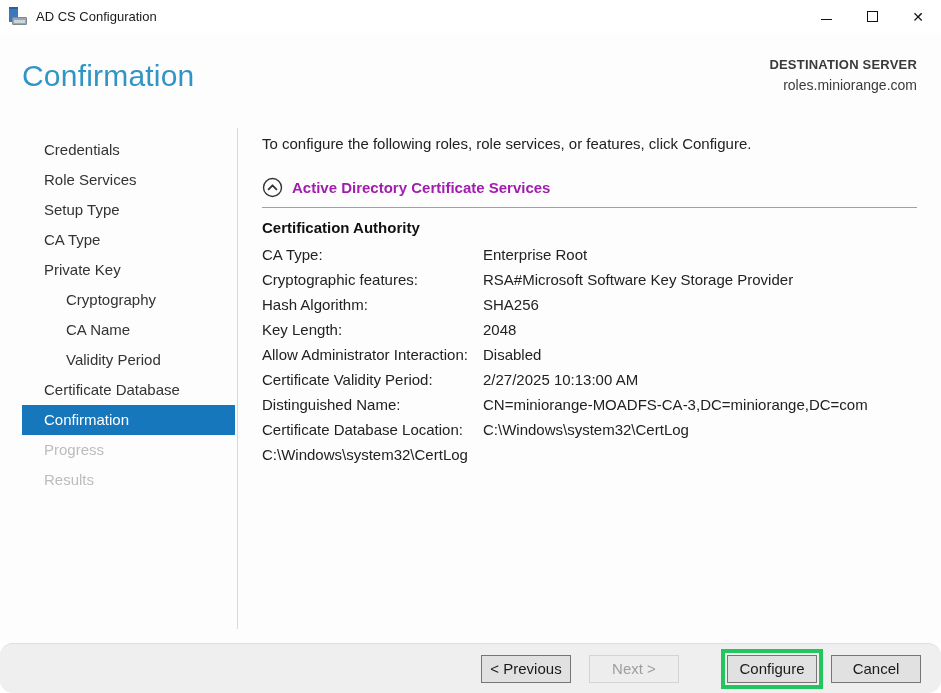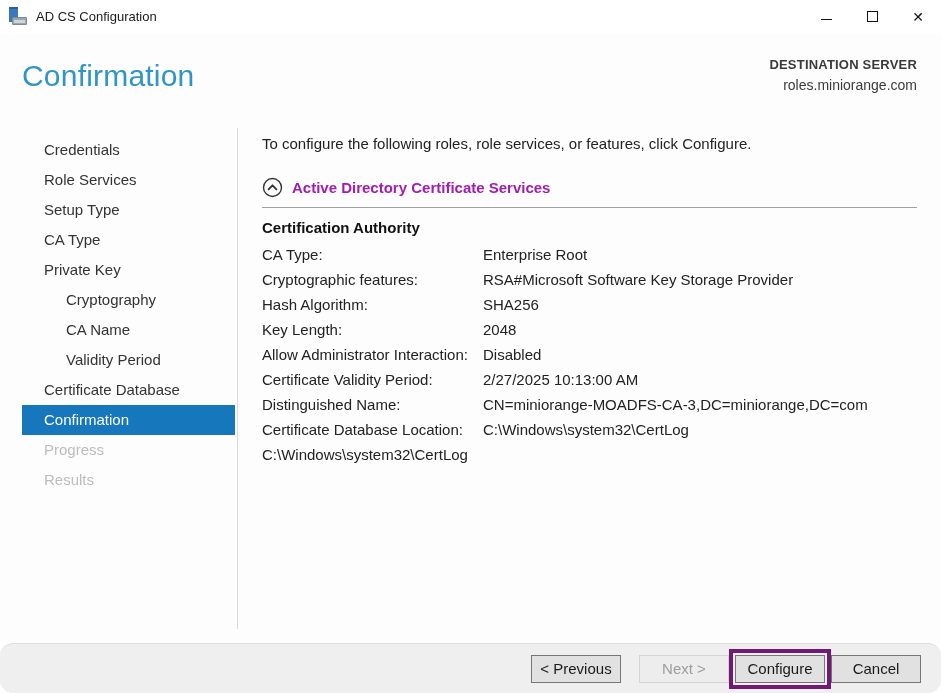--- a/index.html
+++ b/index.html
@@ -73,24 +73,24 @@
   .btn {
     width:90px; height:28px; font-size:15px;
     font-family:"Liberation Sans", sans-serif;
     background:#e1e1e1; border:1px solid #767676; color:#1a1a1a;
     cursor:pointer;
   }
   .btn:disabled, .btn.disabled {
     background:#ededed; border-color:#d4d4d4; color:#9d9d9d; cursor:default;
   }
   .btn-prev { margin-right:18px; }
-  .btn-next { }
+  .btn-next { margin-right:42px; }
   .annotation-box {
-    border:4px solid #701a75; padding:2px;
-    display:flex; align-items:center; 
+    border:4px solid #22c55e; padding:2px;
+    display:flex; align-items:center; margin-right:8px;
   }
 </style>
 </head>
 <body>
 
 <div class="titlebar">
   <span class="app-icon">
     <span class="tower"></span>
       <span class="keyboard"></span>
       <span class="keys"></span>

